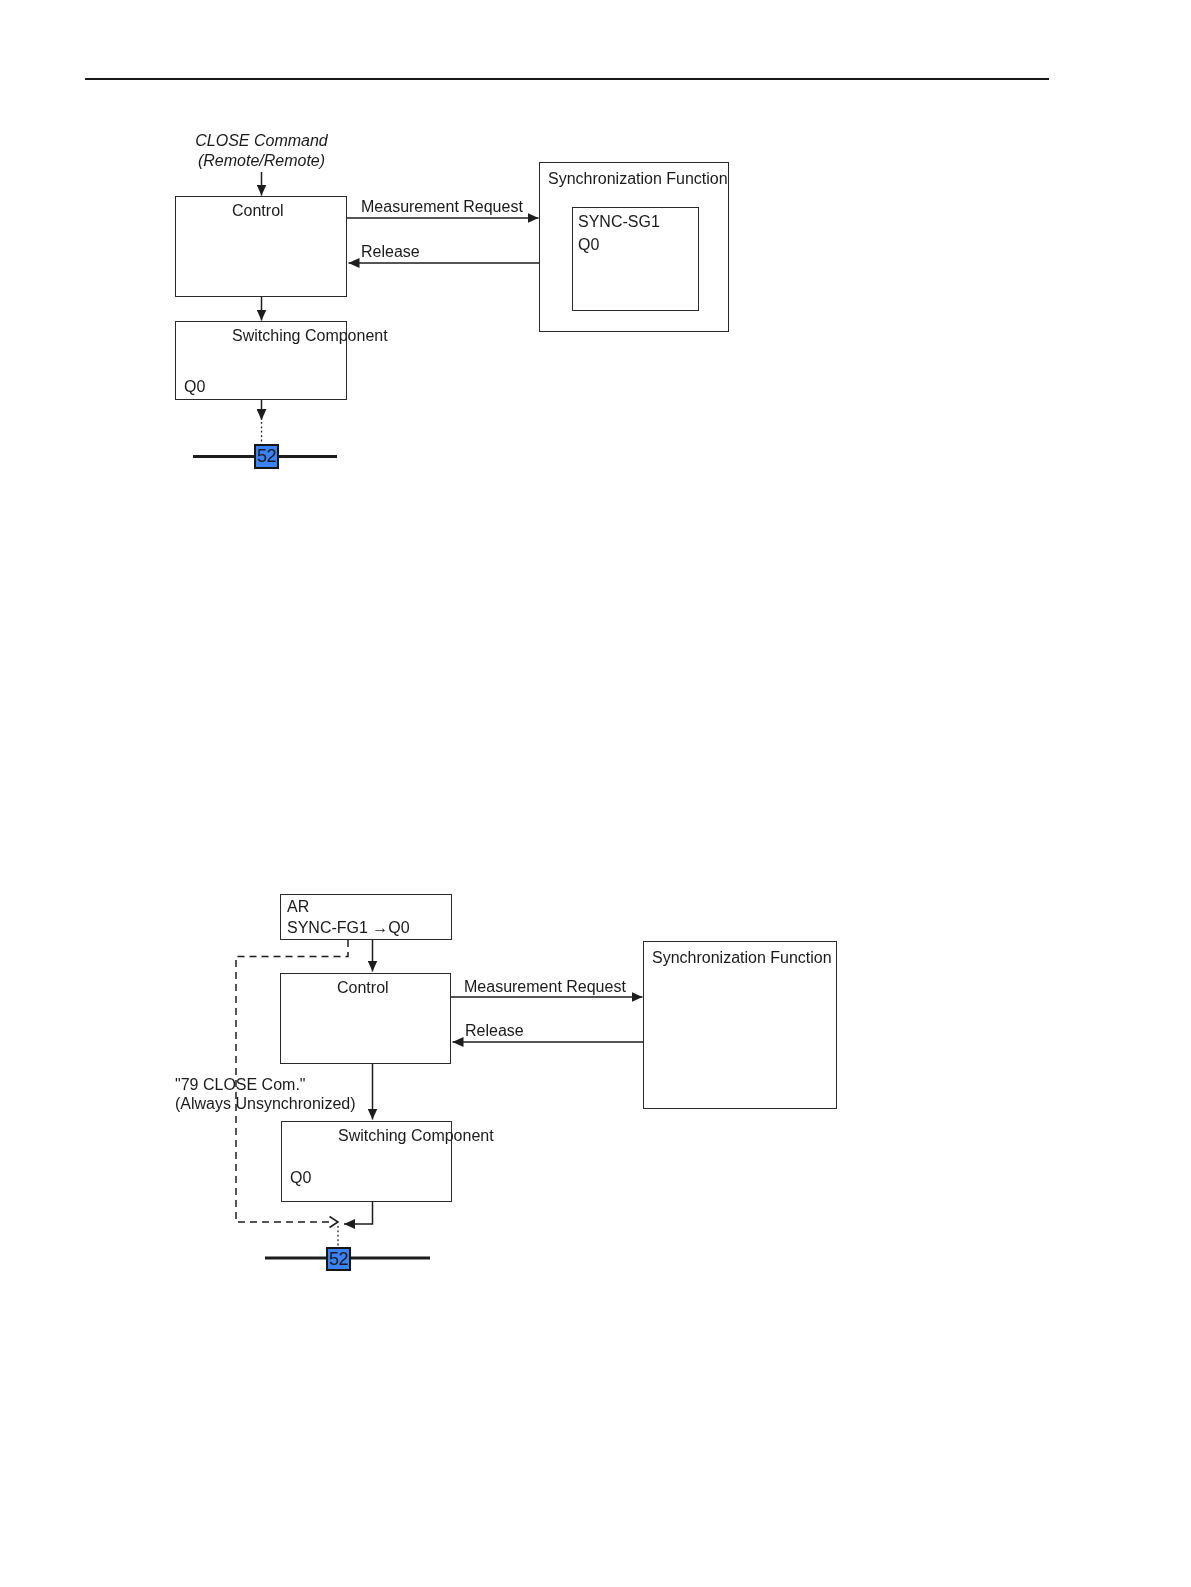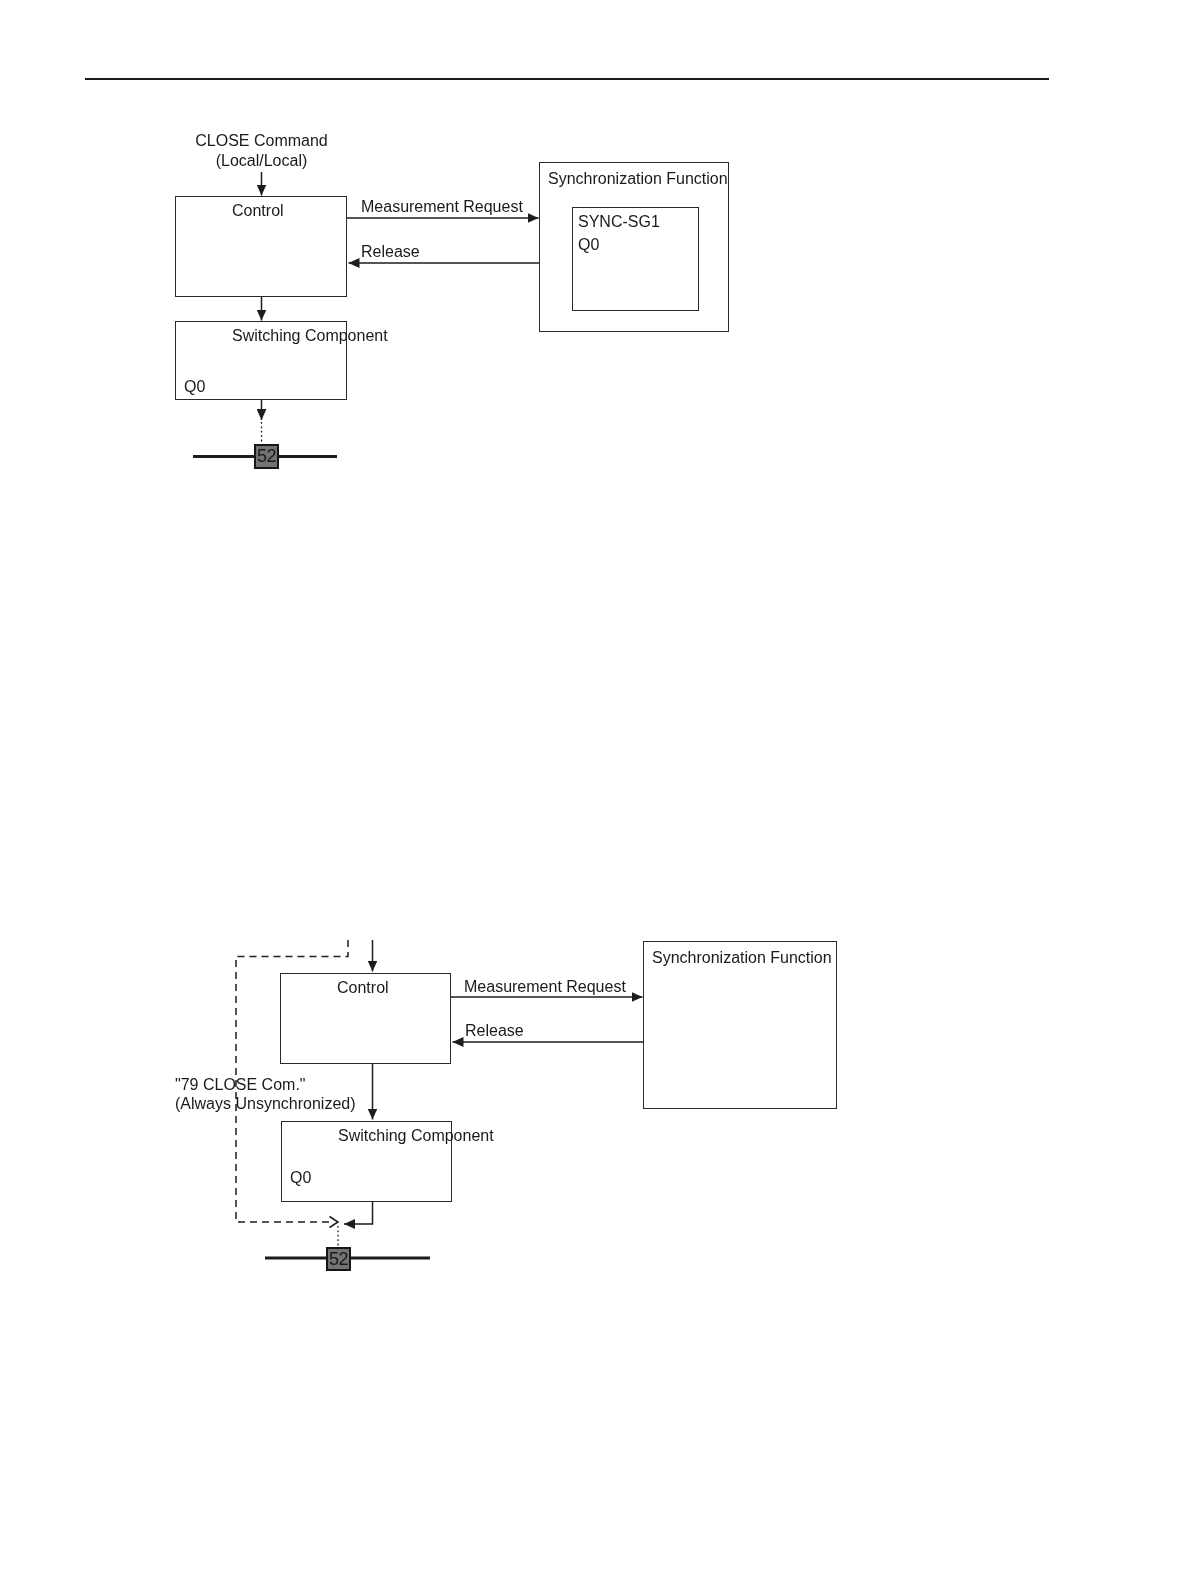--- a/index.html
+++ b/index.html
@@ -12,23 +12,23 @@
   .box {
     position:absolute; box-sizing:border-box; background:#ffffff;
     border:1.5px solid #2a2a2a; font-size:16px; color:#1a1a1a;
   }
   .box-label { display:block; padding:5px 8px; white-space:nowrap;margin-left:48px; }
   .box-title { display:block; padding:7px 8px; white-space:nowrap;text-align:center; }
   .inner-pad { display:block; padding:2px 5px; line-height:23px; white-space:nowrap; }
   .ar-pad { display:block; padding:1px 6px; line-height:21px; white-space:nowrap; }
   .q0 { position:absolute; left:8px; }
   .lbl { position:absolute; font-size:16px; line-height:19px; white-space:nowrap; }
-  .lbl.center { text-align:center; line-height:20px; }
+  .lbl.center { text-align:center; line-height:20px;font-style:italic; }
   .breaker {
-    position:absolute; box-sizing:border-box; background:#737373;
+    position:absolute; box-sizing:border-box; background:#3b82f6;
     border:2.5px solid #161616; display:flex; align-items:center; justify-content:center;
     font-size:18px; letter-spacing:-0.5px;
   }
 </style>
 </head>
 <body>
 
 <div class="page">
 
   <div class="rule" style="left:85px; top:78px; width:964px; height:2px;"></div>
@@ -58,21 +58,21 @@
       <line x1="643" y1="1042" x2="452.5" y2="1042" marker-end="url(#ah)"></line>
       <line x1="372.5" y1="1064" x2="372.5" y2="1119.5" marker-end="url(#ah)"></line>
       <polyline points="372.5,1202 372.5,1224 344,1224" marker-end="url(#ah)"></polyline>
       <line x1="338" y1="1226" x2="338" y2="1246.5" stroke-width="1.3" stroke-dasharray="1.8 2.6"></line>
       <line x1="265" y1="1258" x2="430" y2="1258" stroke-width="3"></line>
     </g>
   </svg>
 
   <div class="lbl center" style="left:171.5px; top:131px; width:180px;">
     <div>CLOSE Command</div>
-    <div>(Local/Local)</div>
+    <div>(Remote/Remote)</div>
   </div>
 
   <div class="box" style="left:175px; top:196px; width:172px; height:101px;">
     <span class="box-label">Control</span>
   </div>
 
   <div class="lbl" style="left:361px; top:197px;">Measurement Request</div>
   <div class="lbl" style="left:361px; top:242px;">Release</div>
 
   <div class="box" style="left:539px; top:162px; width:190px; height:170px;">
@@ -87,20 +87,26 @@
 
   <div class="box" style="left:175px; top:321px; width:172px; height:79px;">
     <span class="box-label">Switching Component</span>
     <span class="q0" style="bottom:3px;">Q0</span>
   </div>
 
   <div class="breaker" style="left:254px; top:444px; width:25px; height:25px;">
     <span>52</span>
   </div>
 
+  <div class="box" style="left:280px; top:894px; width:172px; height:46px;">
+    <span class="ar-pad">
+      <div>AR</div>
+      <div>SYNC-FG1 →Q0</div>
+    </span>
+  </div>
 
   <div class="box" style="left:280px; top:973px; width:171px; height:91px;">
     <span class="box-label">Control</span>
   </div>
 
   <div class="lbl" style="left:464px; top:977px;">Measurement Request</div>
   <div class="lbl" style="left:465px; top:1021px;">Release</div>
 
   <div class="box" style="left:643px; top:941px; width:194px; height:168px;">
     <span class="box-title">Synchronization Function</span>

